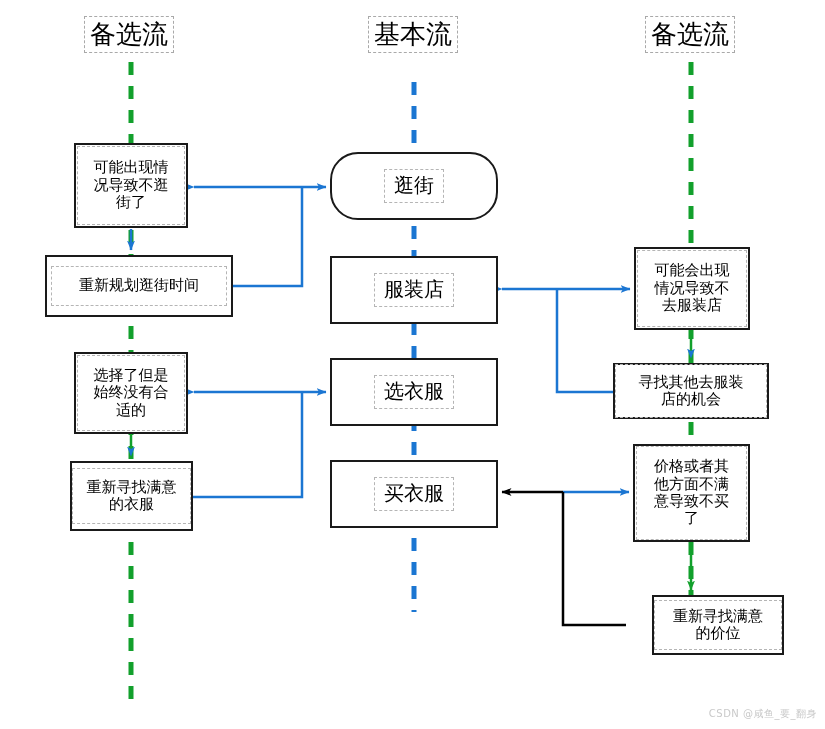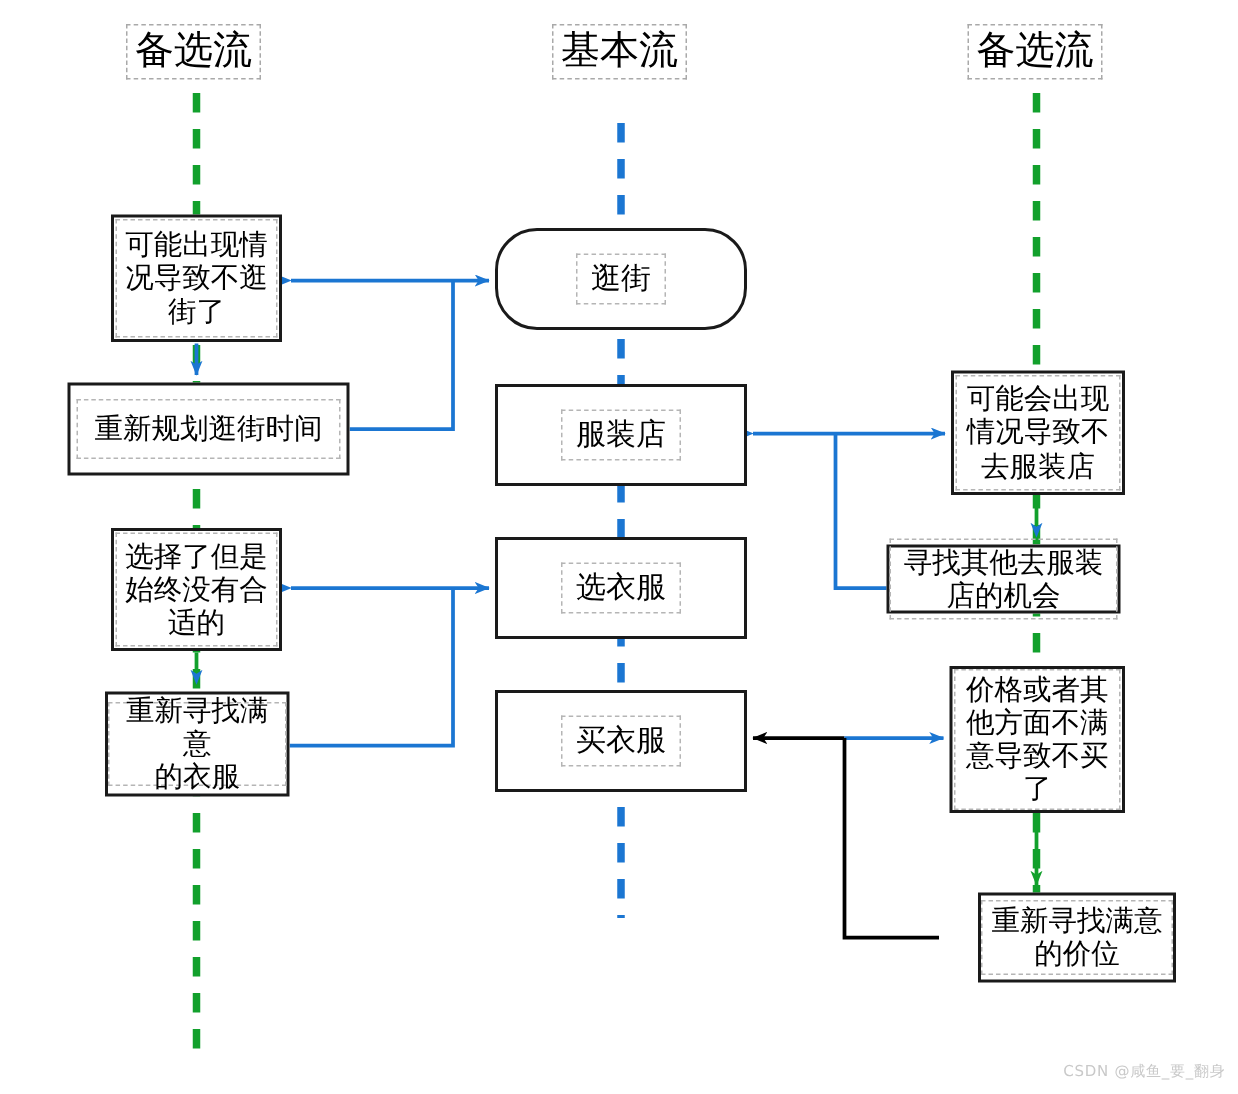--- a/index.html
+++ b/index.html
@@ -47,21 +47,21 @@
   }
   .node-inner {
     border: 1px dashed #b5b5b5;
     box-sizing: border-box;
     display: flex;
     align-items: center;
     justify-content: center;
     padding: 0 2px;
   }
   .node-label {
-    font-size: 19px;
+    font-size: 15px;
     color: #000000;
     line-height: 1.16;
     text-align: center;
     white-space: pre-line;
   }
   .node-main .node-label { font-size: 20px; }
   .watermark {
     position: absolute;
     right: 8px;
     bottom: 8px;
@@ -204,21 +204,21 @@
   </div>
 </div>
 
 <div class="node node-alt" style="left:634px; top:247px; width:116px; height:83px;">
   <div class="node-inner" style="width:110px;height:77px;">
     <span class="node-label">可能会出现
 情况导致不
 去服装店</span>
   </div>
 </div>
-<div class="node node-alt" style="left:591px; top:363px; width:156px; height:46px;">
+<div class="node node-alt" style="left:613px; top:363px; width:156px; height:56px;">
   <div class="node-inner" style="width:160px;height:54px;">
     <span class="node-label">寻找其他去服装
 店的机会</span>
   </div>
 </div>
 <div class="node node-alt" style="left:633px; top:444px; width:117px; height:98px;">
   <div class="node-inner" style="width:111px;height:94px;">
     <span class="node-label">价格或者其
 他方面不满
 意导致不买

